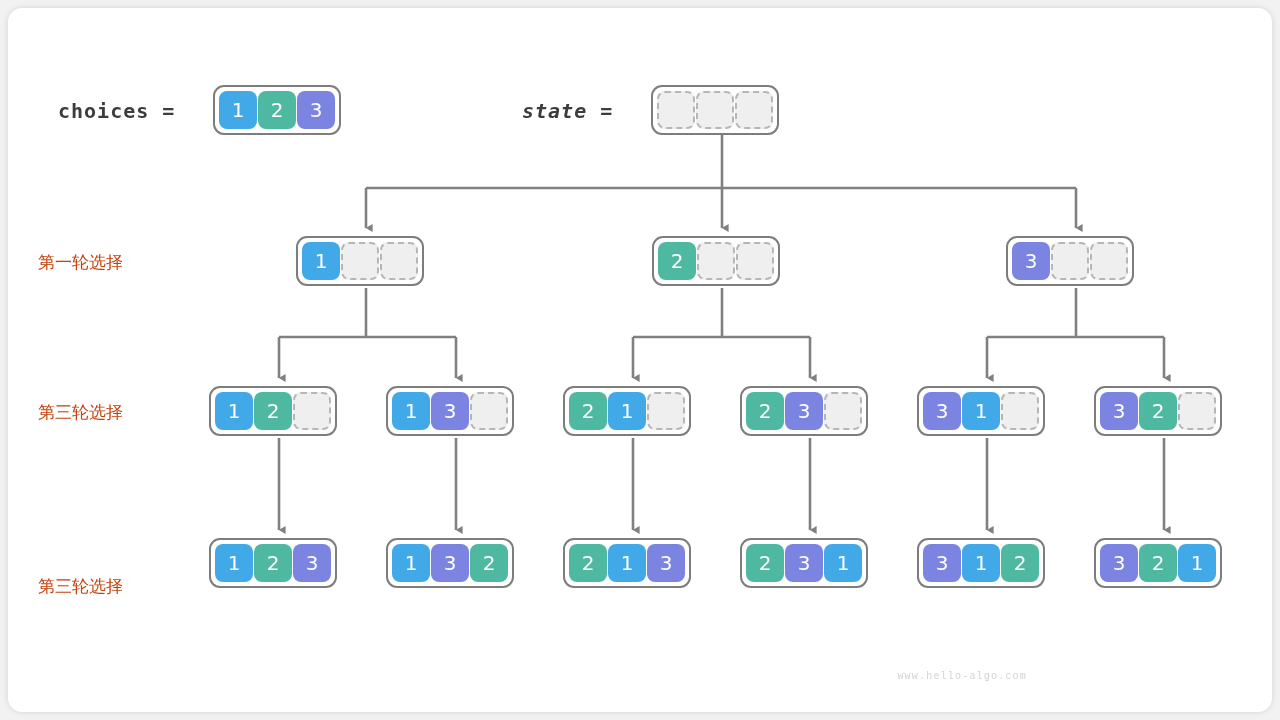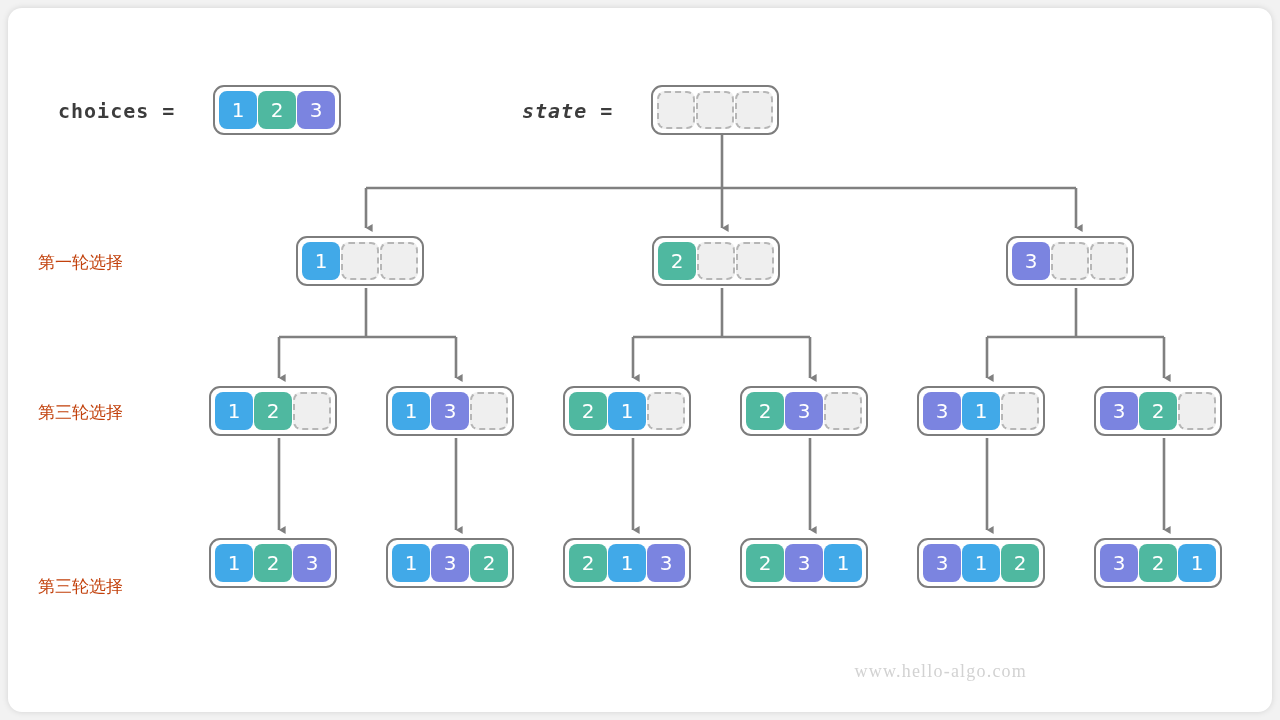--- a/index.html
+++ b/index.html
@@ -56,22 +56,22 @@
     font-family: "DejaVu Sans", "Liberation Sans", sans-serif;
     font-size: 17px;
     color: #c2410c;
     white-space: nowrap;
   }
 
   .watermark {
     position: absolute;
     right: 40px;
     bottom: 38px;
-    font-family: Liberation Serif, serif;
-    font-size: 18px;
+    font-family: Liberation Mono, monospace;
+    font-size: 10px;
     color: #d2d2d2;
     letter-spacing: 1.2px;
     white-space: nowrap;
   }
 
   
   .node {
     position: absolute;
     display: flex;
     flex-direction: row;

